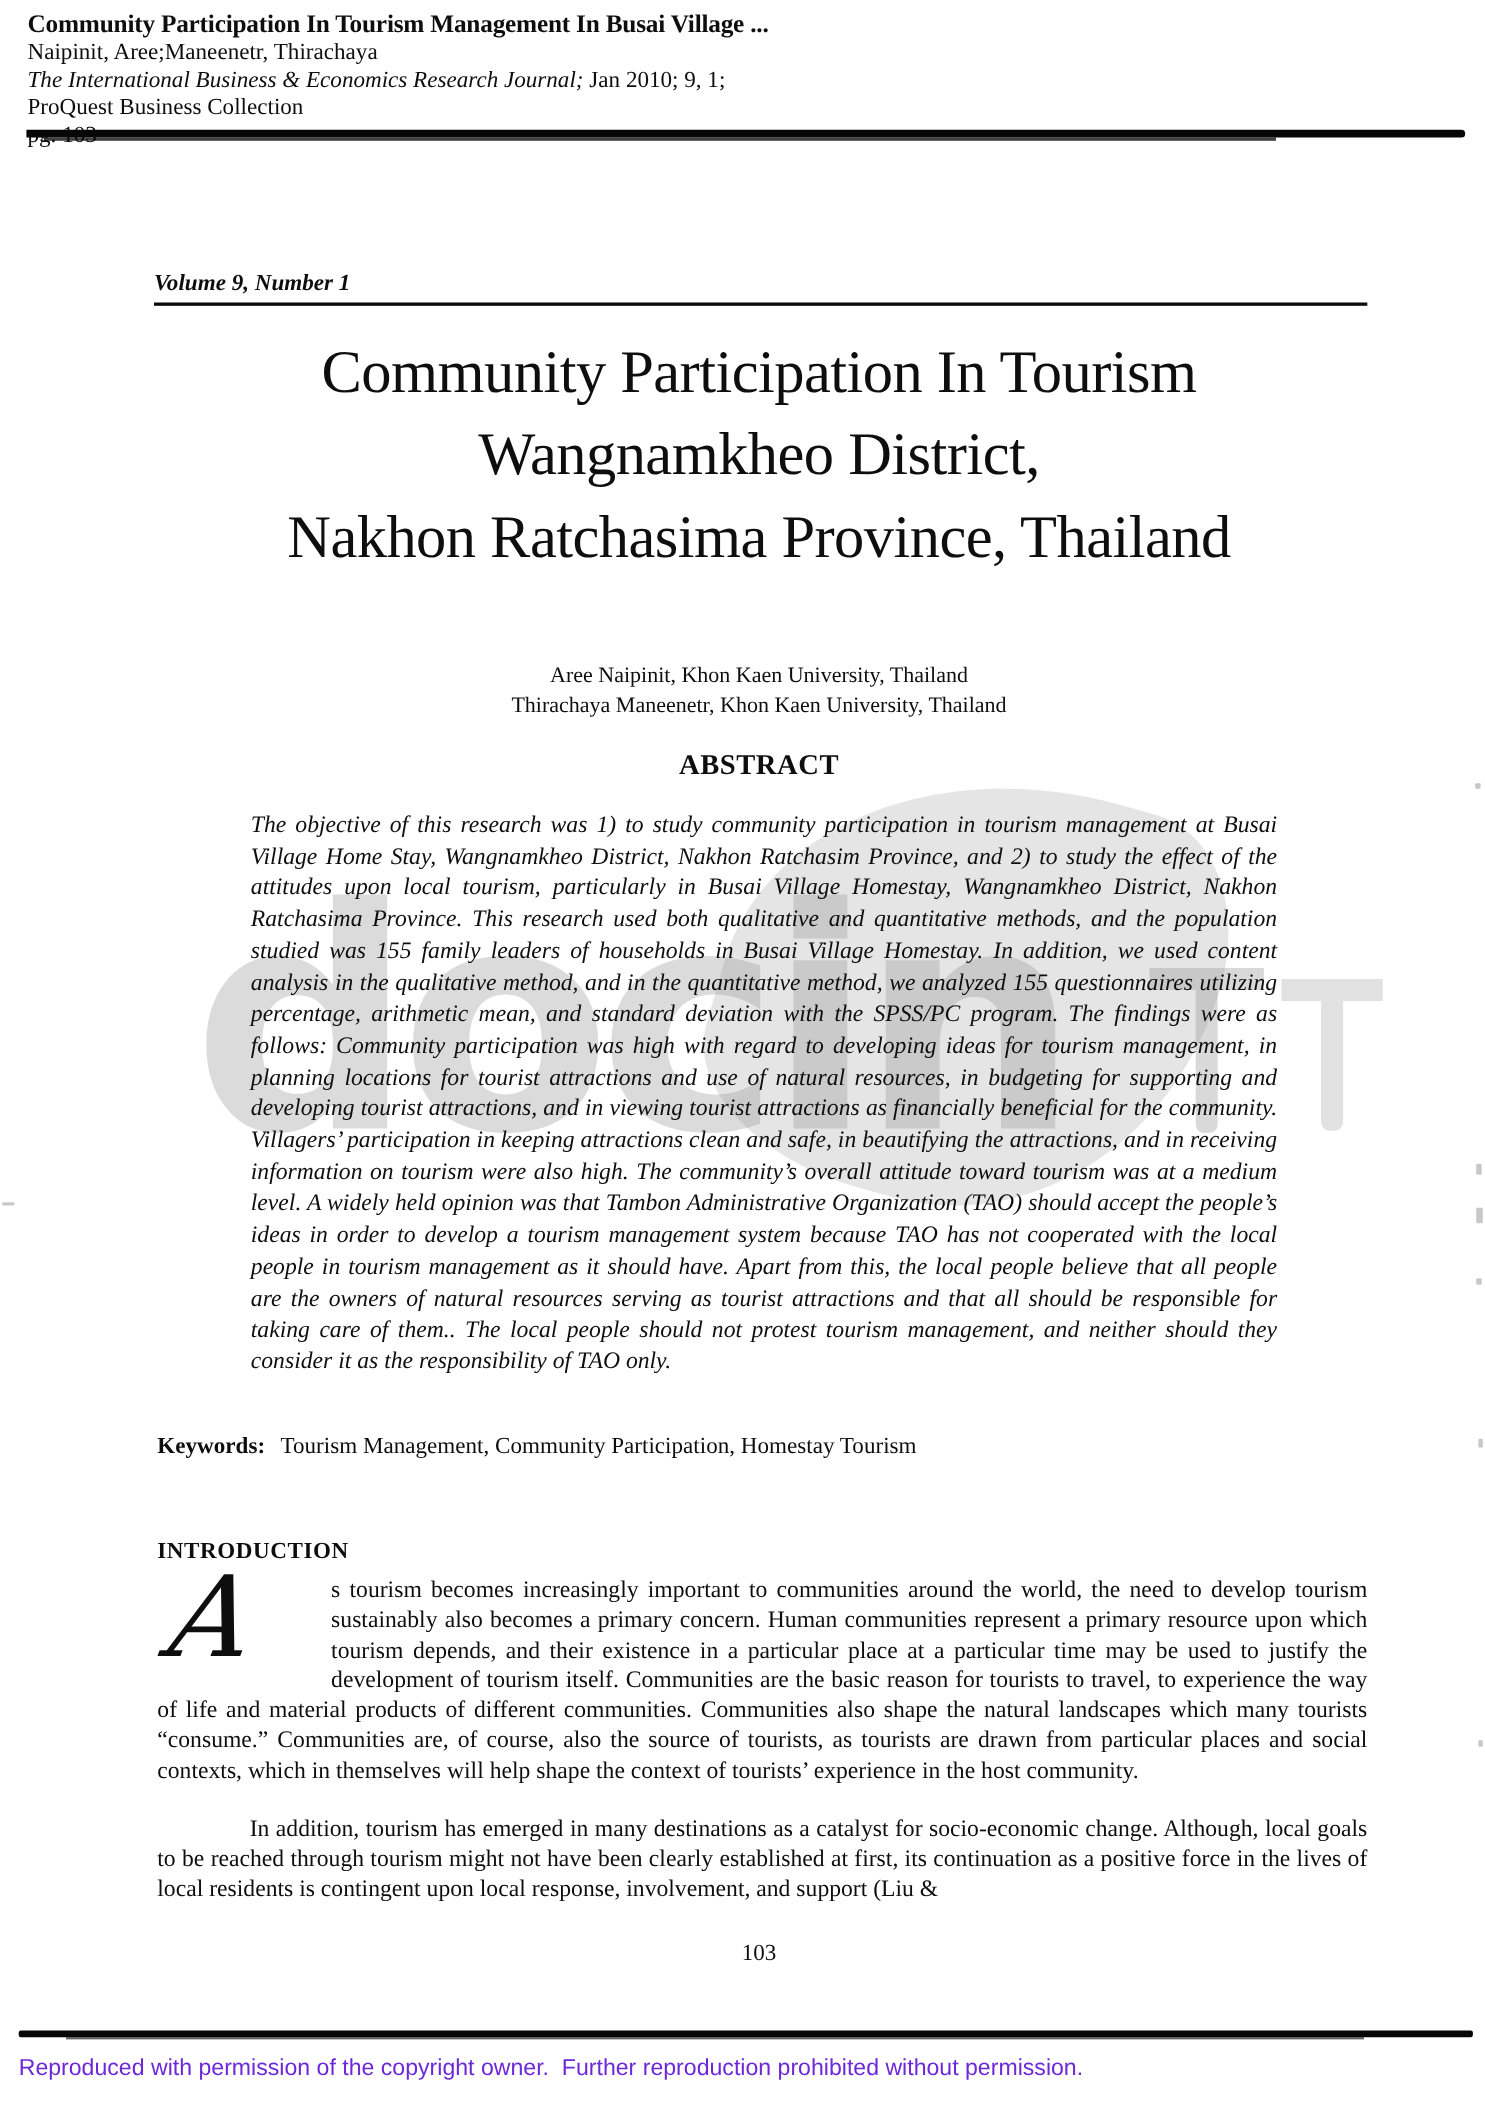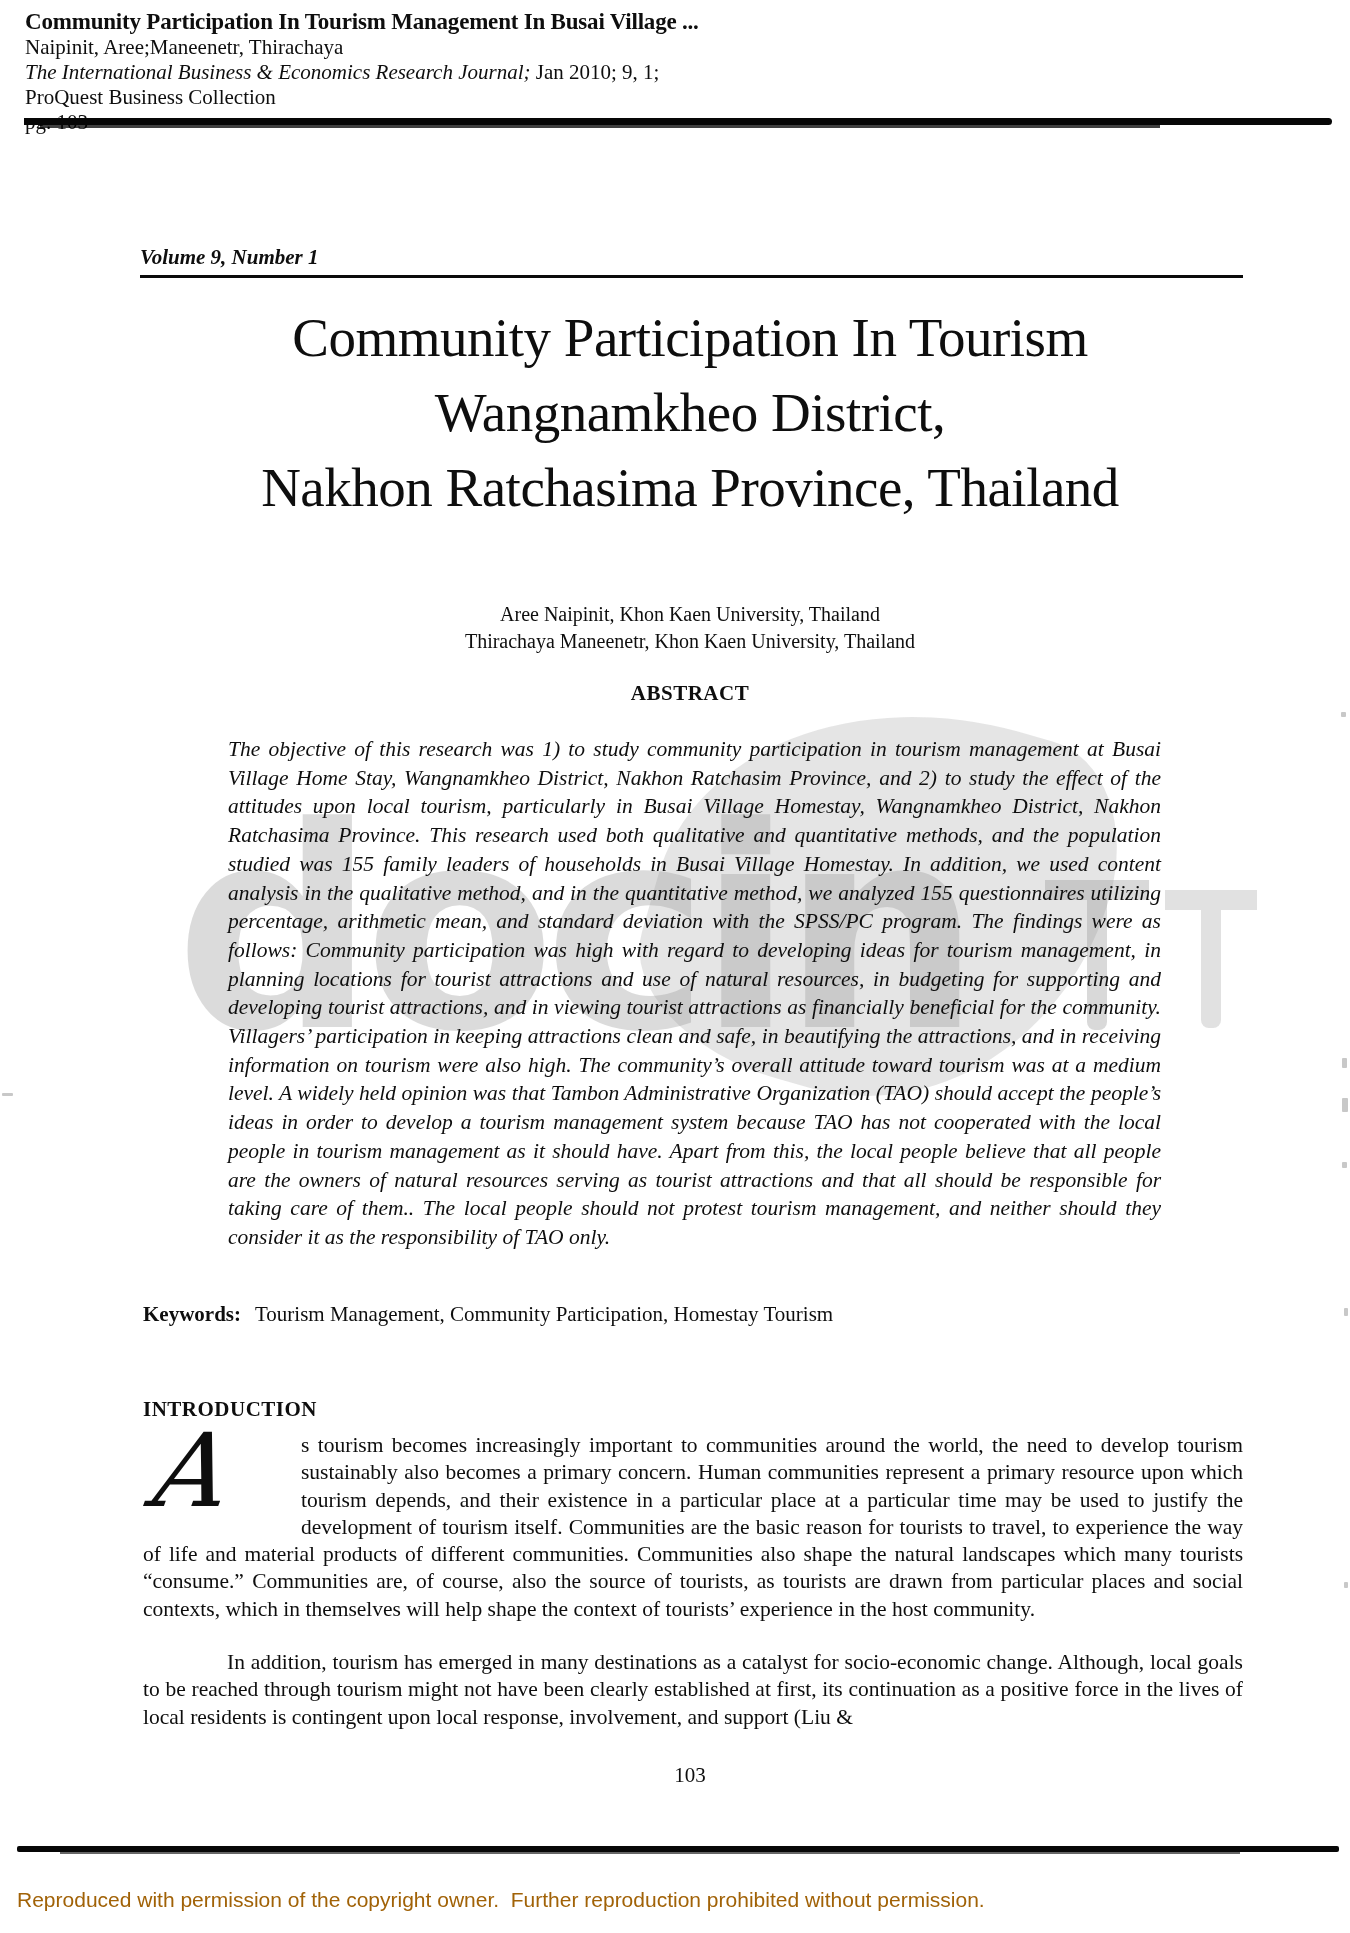--- a/index.html
+++ b/index.html
@@ -28,21 +28,21 @@
     font-weight:bold; font-style:italic; font-size:21px;
     border-bottom:3px solid #0a0a0a; padding-bottom:5px;
   }
   
   .art-title {
     position:absolute; left:140px; top:300px; width:1100px;
     text-align:center; font-size:55px; line-height:75px; letter-spacing:-0.5px;
   }
   .art-authors { position:absolute; left:140px; top:601px; width:1100px; text-align:center; font-size:20px; line-height:27px; }
   
-  .abs-heading { position:absolute; left:140px; top:681px; width:1100px; text-align:center; font-weight:bold; font-size:21px; letter-spacing:.5px; }
+  .abs-heading { position:absolute; left:140px; top:681px; width:1100px; text-align:center; font-weight:bold; font-size:26px; letter-spacing:.5px; }
   .abs-text {
     position:absolute; left:228px; top:735px; width:933px;
     font-style:italic; font-size:21.5px; line-height:28.7px;
     text-align:justify;
   }
   
   .keywords { position:absolute; left:143px; top:1302px; width:1100px; font-size:21px; }
   .kw-label { font-weight:bold;margin-top:36px; }
   .kw-text { margin-left:14px; }
   
@@ -50,21 +50,21 @@
   .intro-body { position:absolute; left:143px; top:1432px; width:1100px; font-size:21.5px; line-height:27.3px; text-align:justify; }
   .dropcap {
     float:left; width:158px; height:84px;
     font-family:"DejaVu Serif", serif; font-style:italic;
     font-size:102px; line-height:78px; text-indent:6px;
     transform:skewX(-10deg); transform-origin:bottom left;
   }
   .intro-p2 { margin-top:26px; text-indent:84px; }
   .page-number { position:absolute; left:140px; top:1763px; width:1100px; text-align:center; font-size:21px; }
   
-  .footer-text { position:absolute; left:17px; top:1868px; font-family:"Liberation Sans", sans-serif; font-size:21px; color:#a16207; white-space:pre-wrap;margin-top:20px; }
+  .footer-text { position:absolute; left:17px; top:1868px; font-family:"Liberation Sans", sans-serif; font-size:21px; color:#6d28d9; white-space:pre-wrap; }
   
   .wm { position:absolute; pointer-events:none; }
   .wm-sail {
     left:660px; top:700px; width:440px; height:400px;
     background:rgba(168,168,168,0.30);
     border-radius:76% 24% 58% 42% / 64% 36% 72% 28%;
     transform:rotate(16deg);
   }
   .wm-docin {
     left:175px; top:770px; width:900px; height:320px;

